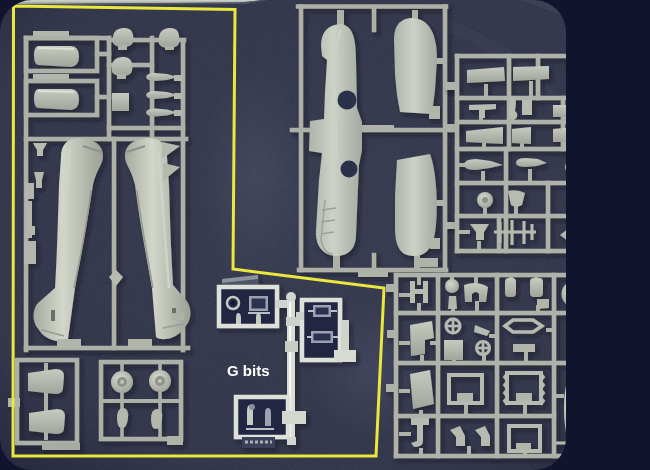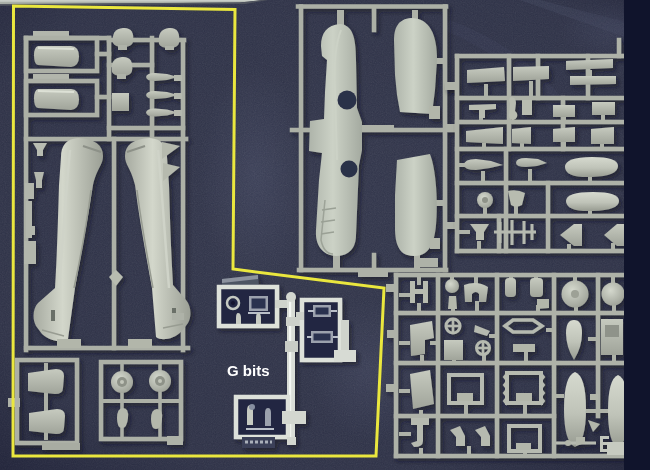--- a/index.html
+++ b/index.html
@@ -1,16 +1,16 @@
 <!DOCTYPE html>
 <html><head>
 <meta charset="utf-8">
 <style>
 html,body{margin:0;padding:0;background:#10142c;}
-#scene{width:624px;height:470px;position:relative;overflow:hidden;font-family:"Liberation Sans",sans-serif;}
+#scene{width:566px;height:470px;position:relative;overflow:hidden;font-family:"Liberation Sans",sans-serif;border-radius:32px;}
 #scene svg{filter:blur(0.45px);}
 </style>
 </head>
 <body>
 <div id="scene">
 <svg width="650" height="470" viewBox="0 0 650 470">
 <defs>
 <linearGradient id="gpart" x1="0" y1="0" x2="0" y2="1">
  <stop offset="0" stop-color="#c6cabf"></stop>
           <stop offset="1" stop-color="#a0a49a"></stop>

